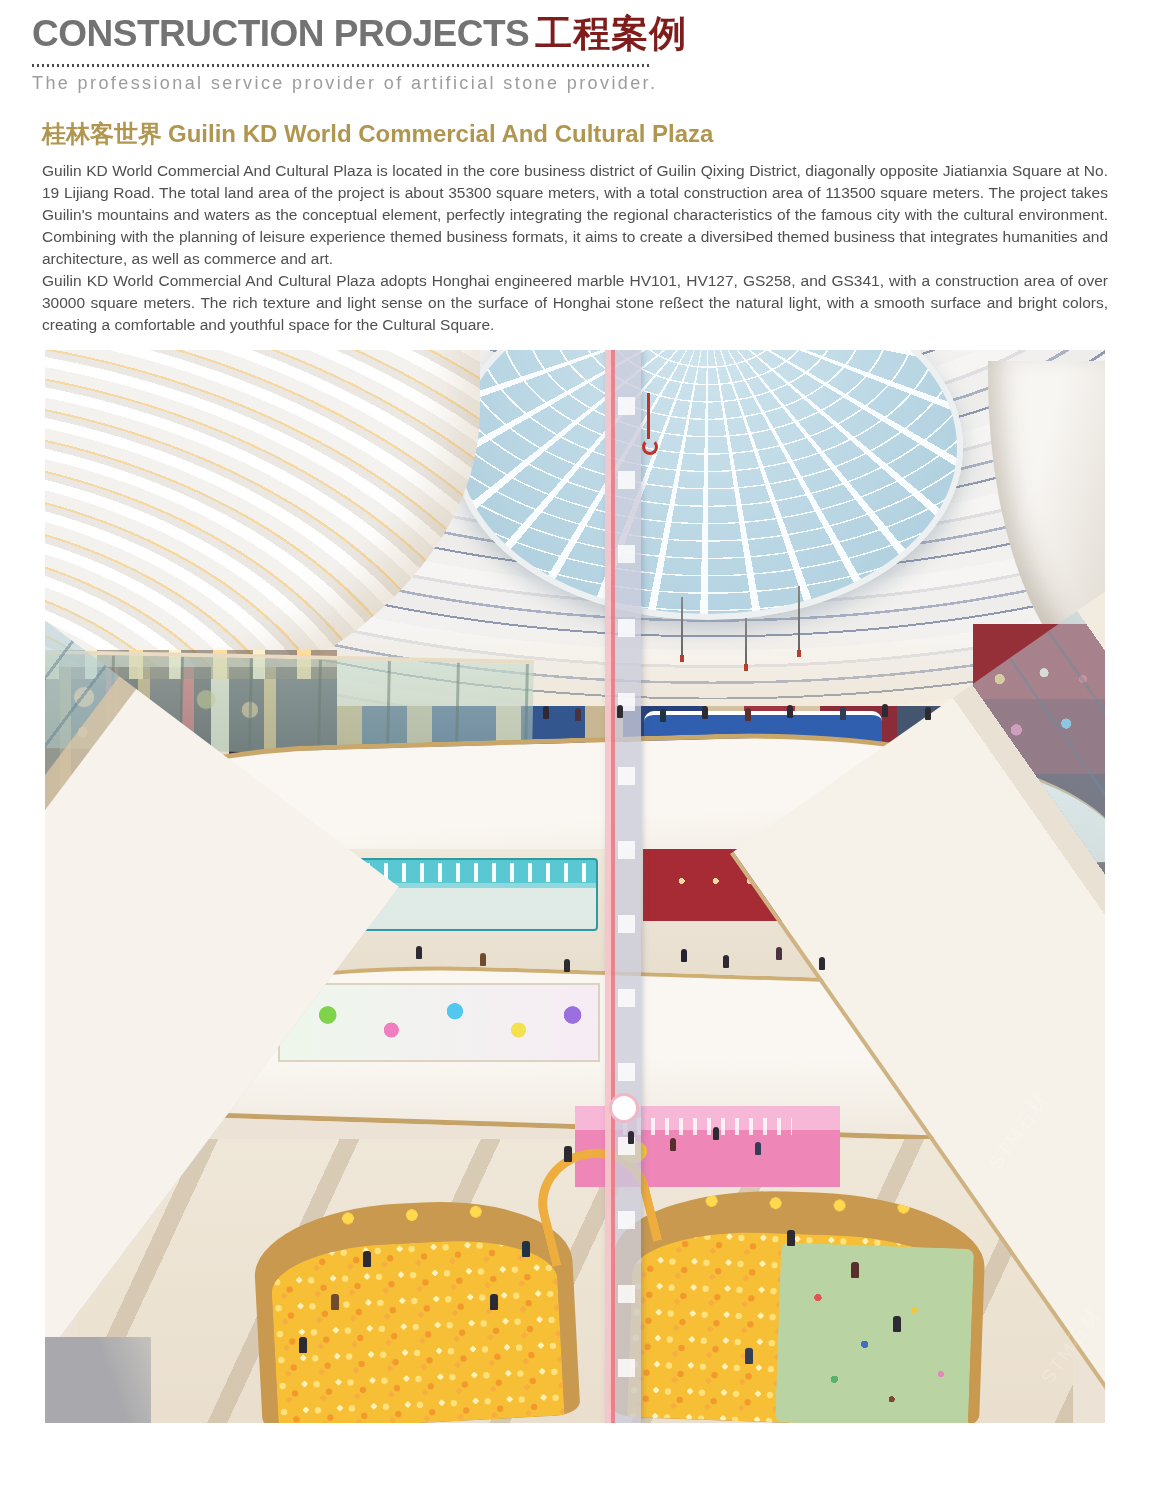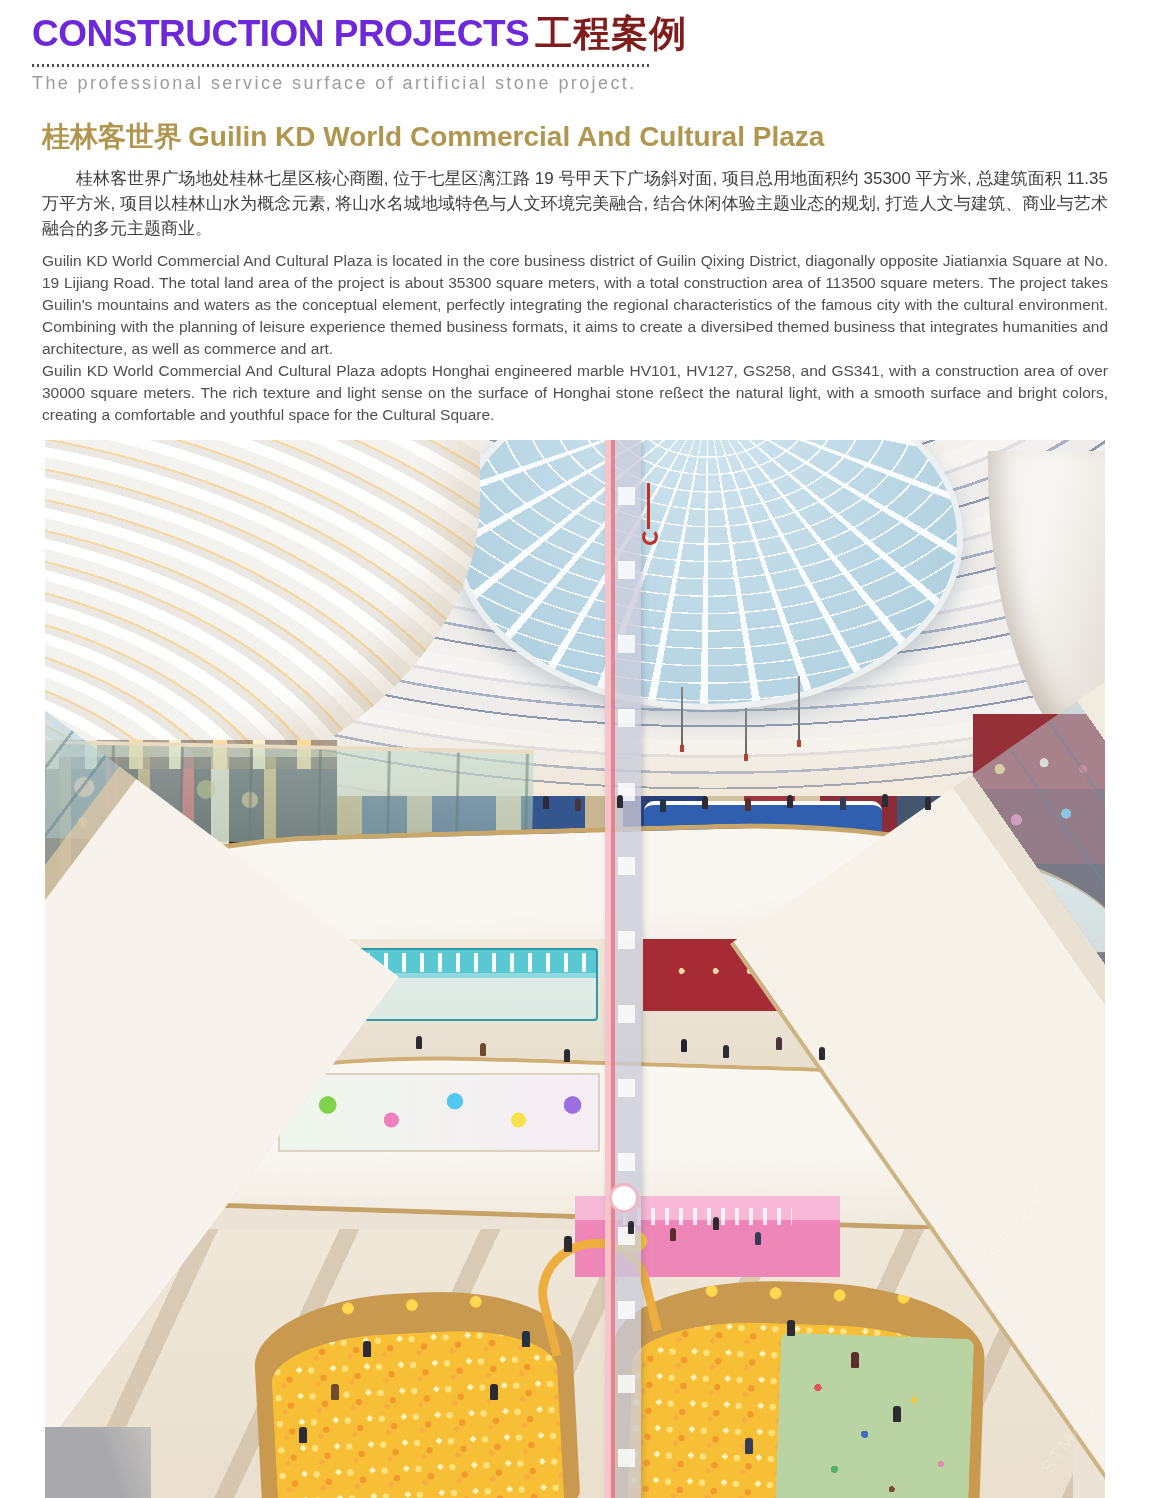--- a/index.html
+++ b/index.html
@@ -5,29 +5,29 @@
   html,body{margin:0;padding:0;background:#ffffff;}
   body{width:1150px;height:1498px;overflow:hidden;font-family:"Liberation Sans",sans-serif;}
 
   
   .hdr{display:flex;align-items:flex-start;padding:6px 0 0 24px;}
   .logo-col{width:88px;flex:0 0 88px;text-align:center;}
   .logo-col svg{width:74px;height:62px;display:block;margin:2px auto 0;}
   .logo-zh{font-size:20px;font-weight:bold;color:#1c3a5e;letter-spacing:2px;margin-top:2px;}
   .hdr-right{margin-left:8px;}
   .hdr-title{margin:2px 0 0;font-size:37px;line-height:52px;font-weight:bold;letter-spacing:-.5px;}
-  .hdr-title .en{color:#6d28d9;}
+  .hdr-title .en{color:#737373;}
   .hdr-title .zh{color:#7f1d1d;font-weight:600;margin-left:6px;letter-spacing:1px;}
   .dots{width:620px;height:3px;margin:4px 0 6px;
         background:repeating-linear-gradient(90deg,#4c4c4c 0 2px,transparent 2px 5px);}
   .tagline{font-size:18px;color:#9c9c9c;letter-spacing:2.4px;}
 
   
   .content{padding:0 42px;}
-  .proj-title{margin:24px 0 10px;font-size:28px;font-weight:bold;color:#b0964e;}
+  .proj-title{margin:24px 0 10px;font-size:24px;font-weight:bold;color:#b0964e;}
   .proj-title .en{margin-left:6px;}
   p.zh{margin:0 0 2px;font-size:17px;line-height:25px;color:#3d3d3d;text-align:justify;text-indent:2em;}
   p.en{margin:0;font-size:15.5px;line-height:22px;color:#4f4f4f;text-align:justify;}
   p.en.first{margin-top:9px;}
 
   
   .photo{position:relative;height:1073px;margin:14px 45px 0;overflow:hidden;background:#ece3d6;}
   .ph{position:absolute;}
 
   .ceiling{left:0;top:0;right:0;height:42%;
@@ -205,27 +205,26 @@
   .wm.dg{color:rgba(255,255,255,.22);font-size:19px;letter-spacing:2px;transform:rotate(-55deg);}
   .dg1{right:4%;bottom:26%;} .dg2{right:-1%;bottom:6%;}
 </style>
 </head>
 <body>
 
 <header class="hdr">
   <div class="hdr-right">
     <h1 class="hdr-title"><span class="en">CONSTRUCTION PROJECTS</span><span class="zh">工程案例</span></h1>
     <div class="dots"></div>
-    <div class="tagline">The professional service surface of artificial stone project.</div>
+    <div class="tagline">The professional service provider of artificial stone provider.</div>
   </div>
 </header>
 
 <section class="content">
   <h2 class="proj-title"><span>桂林客世界</span><span class="en">Guilin KD World Commercial And Cultural Plaza</span></h2>
-  <p class="zh">桂林客世界广场地处桂林七星区核心商圈, 位于七星区漓江路 19 号甲天下广场斜对面, 项目总用地面积约 35300 平方米, 总建筑面积 11.35 万平方米, 项目以桂林山水为概念元素, 将山水名城地域特色与人文环境完美融合, 结合休闲体验主题业态的规划, 打造人文与建筑、商业与艺术融合的多元主题商业。</p>
   <p class="en first">Guilin KD World Commercial And Cultural Plaza is located in the core business district of Guilin Qixing District, diagonally opposite Jiatianxia Square at No. 19 Lijiang Road. The total land area of the project is about 35300 square meters, with a total construction area of 113500 square meters. The project takes Guilin's mountains and waters as the conceptual element, perfectly integrating the regional characteristics of the famous city with the cultural environment. Combining with the planning of leisure experience themed business formats, it aims to create a diversiÞed themed business that integrates humanities and architecture, as well as commerce and art.</p>
   <p class="en">Guilin KD World Commercial And Cultural Plaza adopts Honghai engineered marble HV101, HV127, GS258, and GS341, with a construction area of over 30000 square meters. The rich texture and light sense on the surface of Honghai stone reßect the natural light, with a smooth surface and bright colors, creating a comfortable and youthful space for the Cultural Square.</p>
 </section>
 
 <figure class="photo">
   <div class="ph ceiling"></div>
   <div class="ph dome"></div>
   <div class="ph left-ceiling"></div>
   <div class="ph right-wall"></div>
   <div class="ph left-stores"></div>

